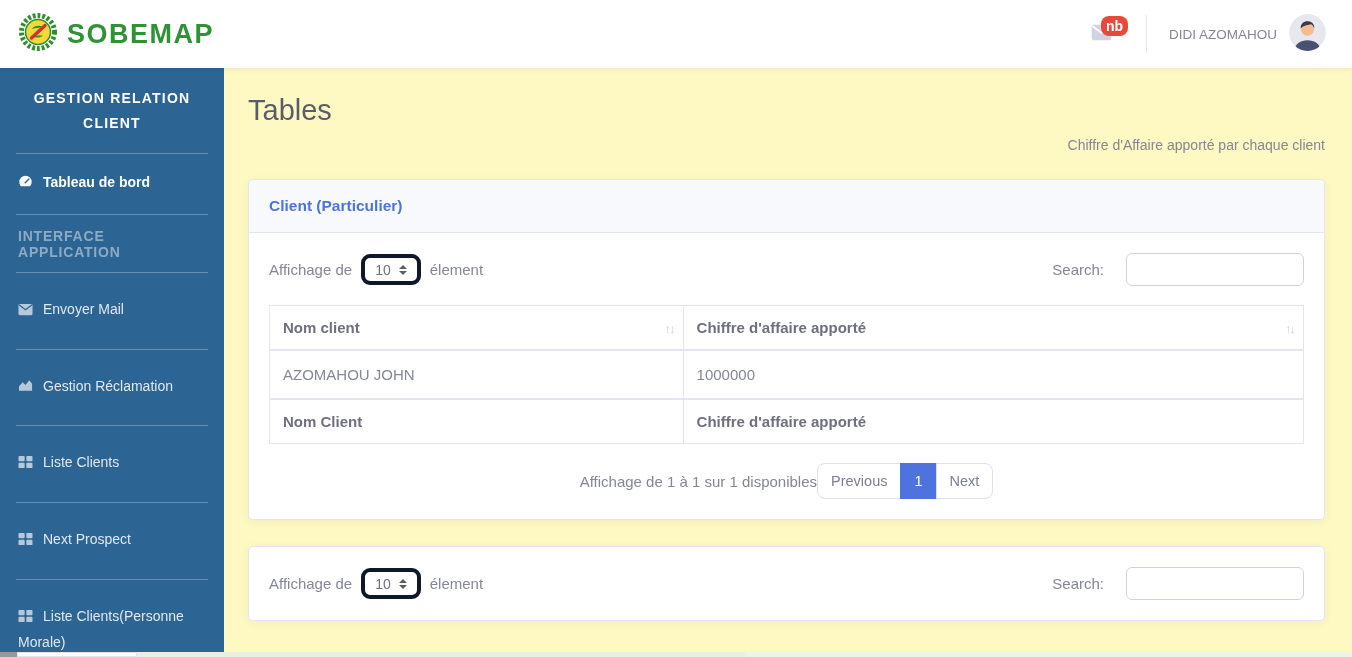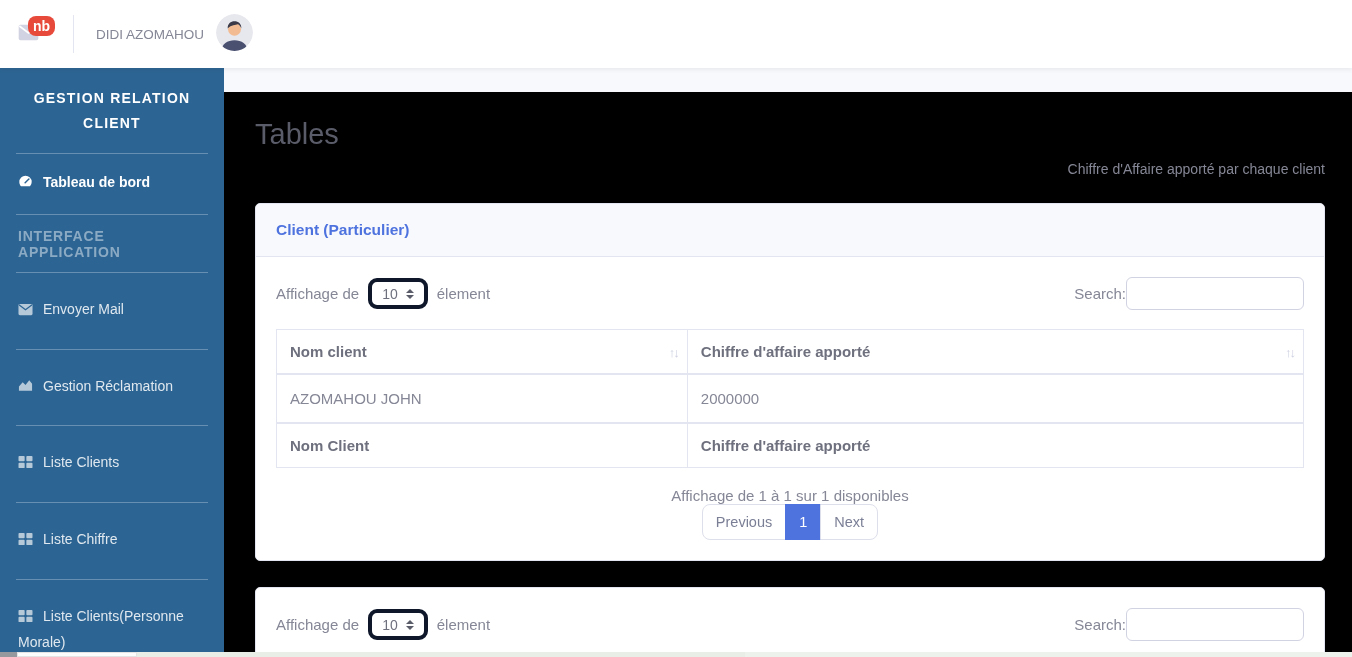--- a/index.html
+++ b/index.html
@@ -32,77 +32,89 @@
              cursor:pointer; line-height:1.7; }
   .sb-item .ic { display:inline-block; vertical-align:-2px; margin-right:10px;
                  color:rgba(255,255,255,.65); }
   .sb-item.active { color:#ffffff; font-weight:700; }
   .sb-item.active .ic { color:#ffffff; }
   .sb-item.tall { padding:25px 18px; }
   .sb-section { padding:13px 18px 12px; font-size:14px; font-weight:700;
                 letter-spacing:.8px; color:rgba(255,255,255,.45); text-transform:uppercase; }
 
   
-  main { flex:1; padding:13px 27px 0 31px; overflow:hidden; background:#000000;margin-top:24px; }
+  main { flex:1; padding:13px 27px 0 24px; overflow:hidden; background:#fef9c3; }
   .page-title { font-size:29px; font-weight:400; color:#5a5c69; margin:13px 0 10px; }
   .page-subtitle { font-size:14px; color:#858796; margin-bottom:26px;text-align:right; }
 
   .card { background:#fff; border:1px solid #e3e6f0; border-radius:5px;
           box-shadow:0 2px 10px rgba(58,59,69,.06); margin-bottom:26px; }
   .card-header { background:#f8f9fc; border-bottom:1px solid #e3e6f0; padding:17px 20px;
                  font-size:15.5px; font-weight:700; color:#4e73df;
                  border-radius:5px 5px 0 0; }
   .card-body { padding:20px; }
 
   .dt-controls { display:flex; align-items:center; justify-content:space-between;
                  font-size:15px; color:#858796; }
   .dt-length { display:flex; align-items:center; gap:9px; }
   .dt-select { display:inline-flex; align-items:center; gap:8px; border:4px solid #0f172a;
                border-radius:9px; padding:5px 10px; height:31px; color:#6e707e;
                font-size:14px; cursor:pointer; background:#fff; }
   .arrows { display:inline-flex; flex-direction:column; gap:2px; }
   .arrows i { width:0; height:0; border-left:4px solid transparent; border-right:4px solid transparent; }
   .arrows .up { border-bottom:4.5px solid #5a5c69; }
   .arrows .down { border-top:4.5px solid #5a5c69; }
-  .dt-search { display:flex; align-items:center; gap:0; }
+  .dt-search { display:flex; align-items:center; gap:22px; }
   .dt-search input { width:178px; height:33px; border:1px solid #d1d3e2; border-radius:6px;
                      padding:0 10px; font-size:14px; color:#6e707e; outline:none; }
 
   table.dt { width:100%; border-collapse:collapse; margin-top:19px; }
   table.dt th, table.dt td { border:1px solid #e3e6f0; text-align:left;
                              padding:13px 13px; font-size:15px; }
   table.dt thead th { color:#6e707e; font-weight:700; border-bottom-width:2px;
                       position:relative; cursor:pointer; }
   table.dt tbody td { color:#858796; padding:15px 13px; }
   table.dt tfoot th { color:#6e707e; font-weight:700; border-top-width:2px; }
   .col-name { width:40%; }
   .sort-ic { position:absolute; right:9px; top:50%; transform:translateY(-50%);
              color:#cdd0e0; font-size:13px; letter-spacing:-2px; }
 
-  .dt-footer { display:flex; align-items:center; justify-content:center; margin-top:19px;flex-direction:column; }
+  .dt-footer { display:flex; align-items:center; justify-content:center; margin-top:19px; }
   .dt-info { font-size:15px; color:#858796; }
   .pagination { display:inline-flex; }
   .page-btn { border:1px solid #dddfeb; background:#fff; color:#7b7f96; font-size:14.5px;
               padding:8px 13px; cursor:pointer; margin-left:-1px; text-decoration:none;
               line-height:1.25; }
   .page-btn.first { border-radius:8px 0 0 8px; margin-left:0; }
   .page-btn.last { border-radius:0 8px 8px 0; }
   .page-btn.active { background:#4e73df; border-color:#4e73df; color:#fff; }
 
   
   .hscroll { position:fixed; left:0; bottom:0; width:1352px; height:5px; display:flex; z-index:9; }
   .hs-corner { width:17px; background:#969a9f; }
   .hs-thumb { width:120px; background:#fdfdfd; border:1px solid #e4e4e4; }
   .hs-track { flex:1; background:#e9efe7; }
   .hs-track.alt { background:#eef2ec; }
 </style>
 </head>
 <body>
 
 <header class="topbar">
+  <div class="brand">
+    <span>
+      <svg width="40" height="40" viewBox="0 0 40 40">
+        <circle cx="20" cy="20" r="16.5" fill="#ffffff" stroke="#2f8f2f" stroke-width="5" stroke-dasharray="2.8 2"></circle>
+        <circle cx="20" cy="20" r="12.5" fill="#f0d938" stroke="#2f8f2f" stroke-width="1.5"></circle>
+        <path d="M14 17c2-3.2 7-4.2 11-2.2-3 1.2-8 1.2-11 2.2z" fill="#2f8f2f"></path>
+        <path d="M15 24.5c3 2 8 1 10-1-3 0-7-.5-10 1z" fill="#2f8f2f"></path>
+        <path d="M13.5 26 L27 13.5" stroke="#d0342c" stroke-width="3.4" stroke-linecap="round"></path>
+      </svg>
+    </span>
+    <span class="brand-name">SOBEMAP</span>
+  </div>
 
   <div class="topbar-right">
     <div class="mail-wrap">
       <span>
         <svg width="21" height="17" viewBox="0 0 16 13" style="color:#d1d3e2">
           <rect x="0.5" y="0.5" width="15" height="12" rx="1.4" fill="currentColor"></rect>
           <path d="M1 1.5l7 5.3 7-5.3" stroke="#ffffff" stroke-width="1.3" fill="none"></path>
         </svg>
       </span>
       <span class="mail-badge">nb</span>
@@ -178,21 +190,21 @@
     <hr class="sb-hr">
 
     <a class="sb-item tall">
       <span class="ic">
         <svg width="15" height="14" viewBox="0 0 16 15">
           <rect x="0.5" y="1" width="6.6" height="5.6" rx="1" fill="currentColor"></rect>
           <rect x="8.9" y="1" width="6.6" height="5.6" rx="1" fill="currentColor"></rect>
           <rect x="0.5" y="8.4" width="6.6" height="5.6" rx="1" fill="currentColor"></rect>
           <rect x="8.9" y="8.4" width="6.6" height="5.6" rx="1" fill="currentColor"></rect>
         </svg>
-      </span><span>Liste Chiffre</span>
+      </span><span>Next Prospect</span>
     </a>
     <hr class="sb-hr">
 
     <a class="sb-item tall">
       <span class="ic">
         <svg width="15" height="14" viewBox="0 0 16 15">
           <rect x="0.5" y="1" width="6.6" height="5.6" rx="1" fill="currentColor"></rect>
           <rect x="8.9" y="1" width="6.6" height="5.6" rx="1" fill="currentColor"></rect>
           <rect x="0.5" y="8.4" width="6.6" height="5.6" rx="1" fill="currentColor"></rect>
           <rect x="8.9" y="8.4" width="6.6" height="5.6" rx="1" fill="currentColor"></rect>
@@ -237,21 +249,21 @@
               </th>
               <th>
                 <span>Chiffre d'affaire apporté</span>
                 <span class="sort-ic">↑↓</span>
               </th>
             </tr>
           </thead>
           <tbody>
             <tr>
               <td>AZOMAHOU JOHN</td>
-              <td>2000000</td>
+              <td>1000000</td>
             </tr>
           </tbody>
           <tfoot>
             <tr>
               <th>Nom Client</th>
               <th>Chiffre d'affaire apporté</th>
             </tr>
           </tfoot>
         </table>
 

